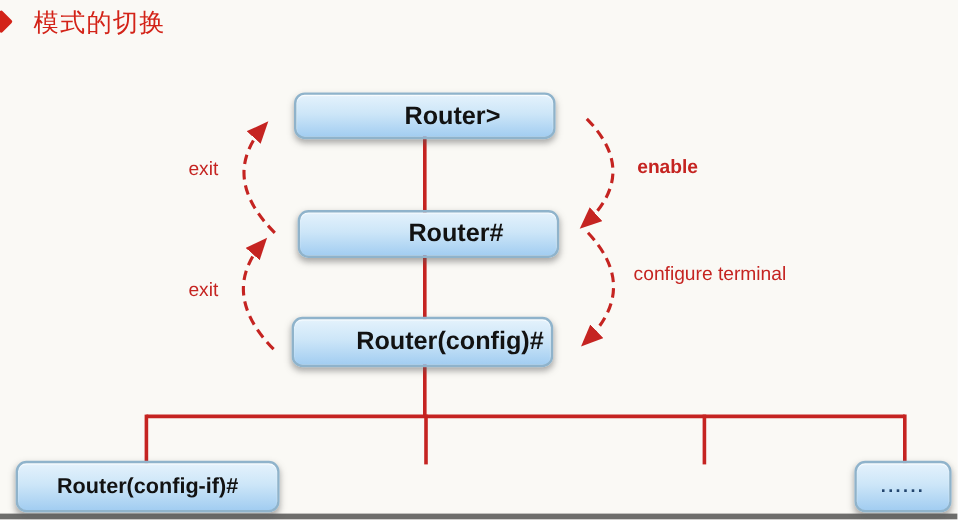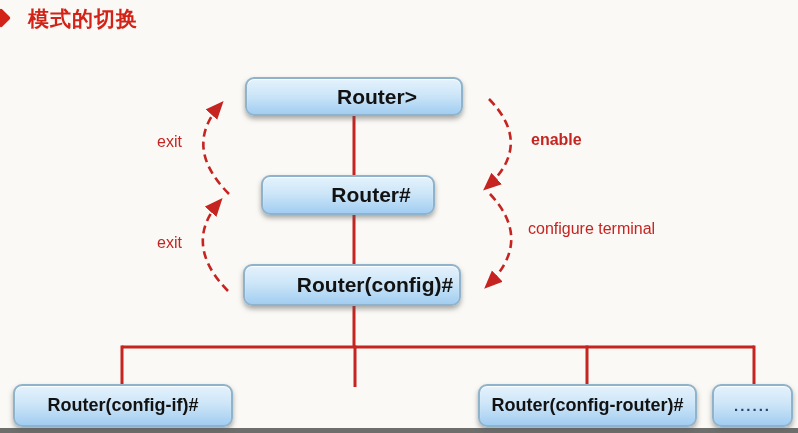--- a/index.html
+++ b/index.html
@@ -7,35 +7,35 @@
     position:relative; width:798px; height:433px;
     background:#faf9f5; overflow:hidden;
     font-family:"Liberation Sans", sans-serif;
   }
   .title-bullet {
     position:absolute; left:-6px; top:11px; width:14px; height:14px;
     background:#d32318; transform:rotate(45deg); border-radius:2px;
   }
   .page-title {
     position:absolute; left:28px; top:5px; margin:0;
-    font-size:21px; font-weight:bold; color:#d32318; letter-spacing:1px;
+    font-size:21px; font-weight:normal; color:#d32318; letter-spacing:1px;
   }
   .wires { position:absolute; left:0; top:0; z-index:0; }
   .node {
     position:absolute; z-index:1; box-sizing:border-box;
     display:flex; align-items:center; justify-content:center;
     border:2px solid #8fb3cb; border-radius:9px;
     background:linear-gradient(180deg,#e4f2fc 0%, #cde6f8 45%, #a2cdf1 100%);
     box-shadow:0 3px 5px rgba(90,90,90,.5), inset 0 1px 1px rgba(255,255,255,.85);
     font-weight:bold; color:#121212;
   }
   .n-top { font-size:21px;padding-left:46px; }
   .n-sub { font-size:18px; }
   .n-user   { left:245px; top:77px;  width:218px; height:39px; }
-  .n-priv   { left:261px; top:175px; width:174px; height:40px; }
+  .n-priv   { left:248px; top:175px; width:218px; height:40px; }
   .n-conf   { left:243px; top:264px; width:218px; height:42px; }
   .n-if     { left:13px;  top:384px; width:220px; height:43px; }
   .n-line   { left:248px; top:384px; width:217px; height:43px; }
   .n-router { left:478px; top:384px; width:219px; height:43px; }
   .n-dots   { left:712px; top:384px; width:81px;  height:43px;
               font-size:15px; color:#23456e; letter-spacing:2px; }
   .cmd {
     position:absolute; z-index:1; color:#c52421; font-size:16px;
   }
   .l-exit1 { left:157px; top:133px; }
@@ -77,21 +77,20 @@
       <path d="M489 99 Q534 145 486 188" marker-end="url(#ah)"></path>
       <path d="M490 194 Q534 241 487 286" marker-end="url(#ah)"></path>
     </g>
   </svg>
 
   <div class="node n-top n-user">Router&gt;</div>
   <div class="node n-top n-priv">Router#</div>
   <div class="node n-top n-conf">Router(config)#</div>
 
   <div class="node n-sub n-if">Router(config-if)#</div>
-  <div class="node n-sub n-router">Router(config-router)#</div>
   <div class="node n-sub n-dots">......</div>
 
   <span class="cmd l-exit1">exit</span>
   <span class="cmd l-exit2">exit</span>
   <span class="cmd l-enable">enable</span>
   <span class="cmd l-conft">configure terminal</span>
 
   <div class="footer-strip"></div>
 </div>
 

